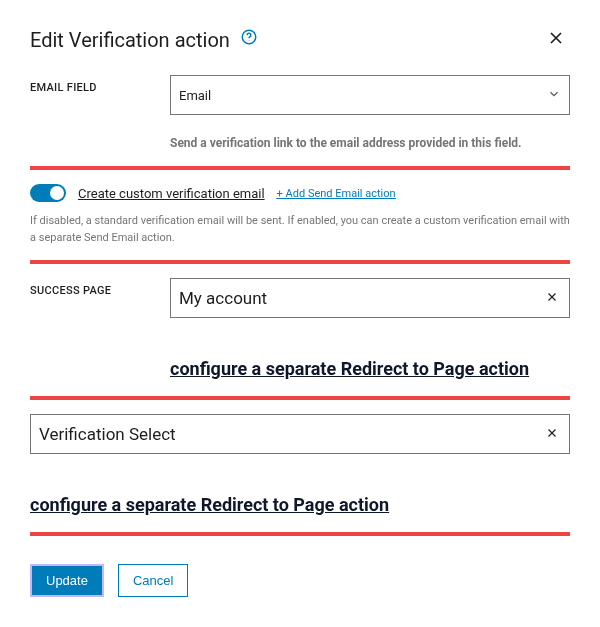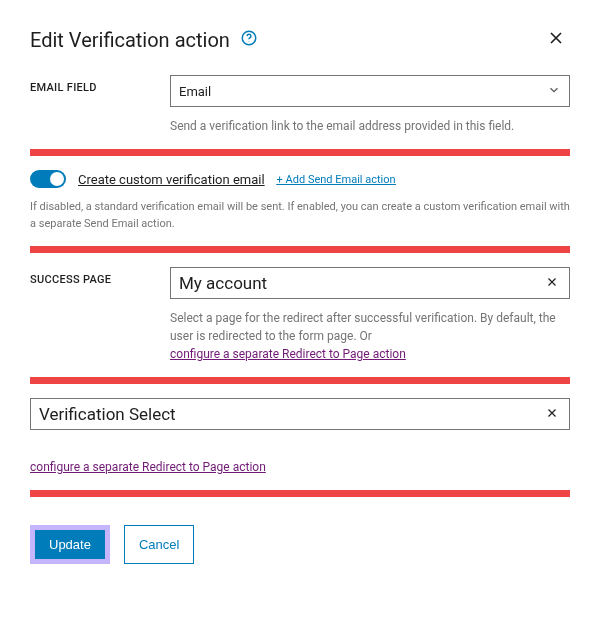--- a/index.html
+++ b/index.html
@@ -12,71 +12,71 @@
     background: #fff;
     width: 600px;
   }
   .modal { padding: 24px 30px 30px 30px; }
   .header {
     display: flex;
     align-items: center;
     justify-content: space-between;
     margin-bottom: 14px;
   }
-  .title-wrap { display: flex; align-items: center; gap: 10px; }
+  .title-wrap { display: flex; align-items: flex-start; gap: 10px; }
   .title { font-size: 20px; font-weight: 400; color: #1e1e1e; }
   .help-icon { width: 18px; height: 18px; color: #007cba; }
   .close-btn { background:none; border:none; cursor:pointer; padding:4px; color:#1e1e1e; }
   .close-btn svg { width:20px; height:20px; }
 
-  .section { padding: 14px 0; border-bottom: 7px solid #ef4444; }
+  .section { padding: 14px 0; border-bottom: 4px solid #ef4444; }
   .section:first-of-type { border-top: 1px solid #e0e0e0; padding-top: 6px;}
   .section.nopadtop { padding-top: 6px; }
   .row { display: flex; align-items: flex-start; }
   .label-col {
     width: 140px;
     flex: 0 0 140px;
     font-size: 11px;
     font-weight: 500;
     letter-spacing: 0.3px;
     color: #1e1e1e;
     text-transform: uppercase;
     padding-top: 6px;
   }
   .field-col { flex: 1; }
   .select-wrap, .input-wrap {
     position: relative;
     display: flex;
     align-items: center;
     border: 1px solid #757575;
-    height: 32px;
+    height: 40px;
     padding: 0 8px;
     background:#fff;
   }
   .select-wrap .value { flex:1; font-size: 13px; color:#1e1e1e; }
   .chev { width: 14px; height: 14px; color:#555; }
   .input-wrap .value { flex:1; font-size: 17px; color:#1e1e1e; }
   .clear-x { background:none; border:none; cursor:pointer; padding:2px; color:#1e1e1e; }
   .clear-x svg{ width:14px; height:14px;}
-  .desc { font-size: 12px; color: #757575; margin-top: 10px; line-height: 1.5; }
-  .desc a, .link { color: #701a75; text-decoration: underline; cursor:pointer; font-size: 12px;}
+  .desc { font-size: 12px; color: #757575; margin-top: 19px; line-height: 1.5; font-weight: bold; }
+  .desc a, .link { color: #0f172a; text-decoration: underline; cursor:pointer; font-size: 18px;}
   .inline-row { display:flex; align-items:center; gap: 12px; margin-bottom: 10px; text-decoration: underline;}
   .toggle {
     width: 36px; height: 18px; border-radius: 9px;
     background: #007cba; position: relative; cursor:pointer;
   }
   .toggle::after{
     content:""; position:absolute; width:14px; height:14px; border-radius:50%;
     background:#fff; top:2px; right:2px;
   }
   .toggle-label { font-size:13px; color:#1e1e1e; }
   .add-link { color:#007cba; font-size:11px; text-decoration: underline; cursor:pointer;}
   .footer { display:flex; gap:14px; margin-top: 28px; }
   .btn-primary {
-    background:#007cba; color:#fff; border:5px solid #c4b5fd;
+    background:#007cba; color:#fff; border:2px solid #c4b5fd;
     padding: 7px 14px; font-size:13px; cursor:pointer;
   }
   .btn-secondary {
     background:#fff; color:#007cba; border:1px solid #007cba;
     padding: 0 14px; font-size:13px; cursor:pointer;
   }
   .bigdesc { font-size:11px; color:#757575; line-height:1.55;}
 </style>
 </head>
 <body>
@@ -132,21 +132,21 @@
       <div class="field-col">
         <div class="input-wrap">
           <span class="value">My account</span>
           <button class="clear-x">
             <svg viewBox="0 0 24 24" fill="none" stroke="currentColor" stroke-width="2">
                 <path d="M6 6l12 12M18 6L6 18"></path>
               </svg>
           </button>
         </div>
         <div class="desc">
-          <span>Select a page for the redirect after successful verification. By default, the user is redirected to the form page. Or </span><br>
+          <br>
           <a>configure a separate Redirect to Page action</a>
         </div>
       </div>
     </div>
   </div>
 
   <div class="section">
     <div class="row">
       <div class="field-col">
         <div class="input-wrap">

